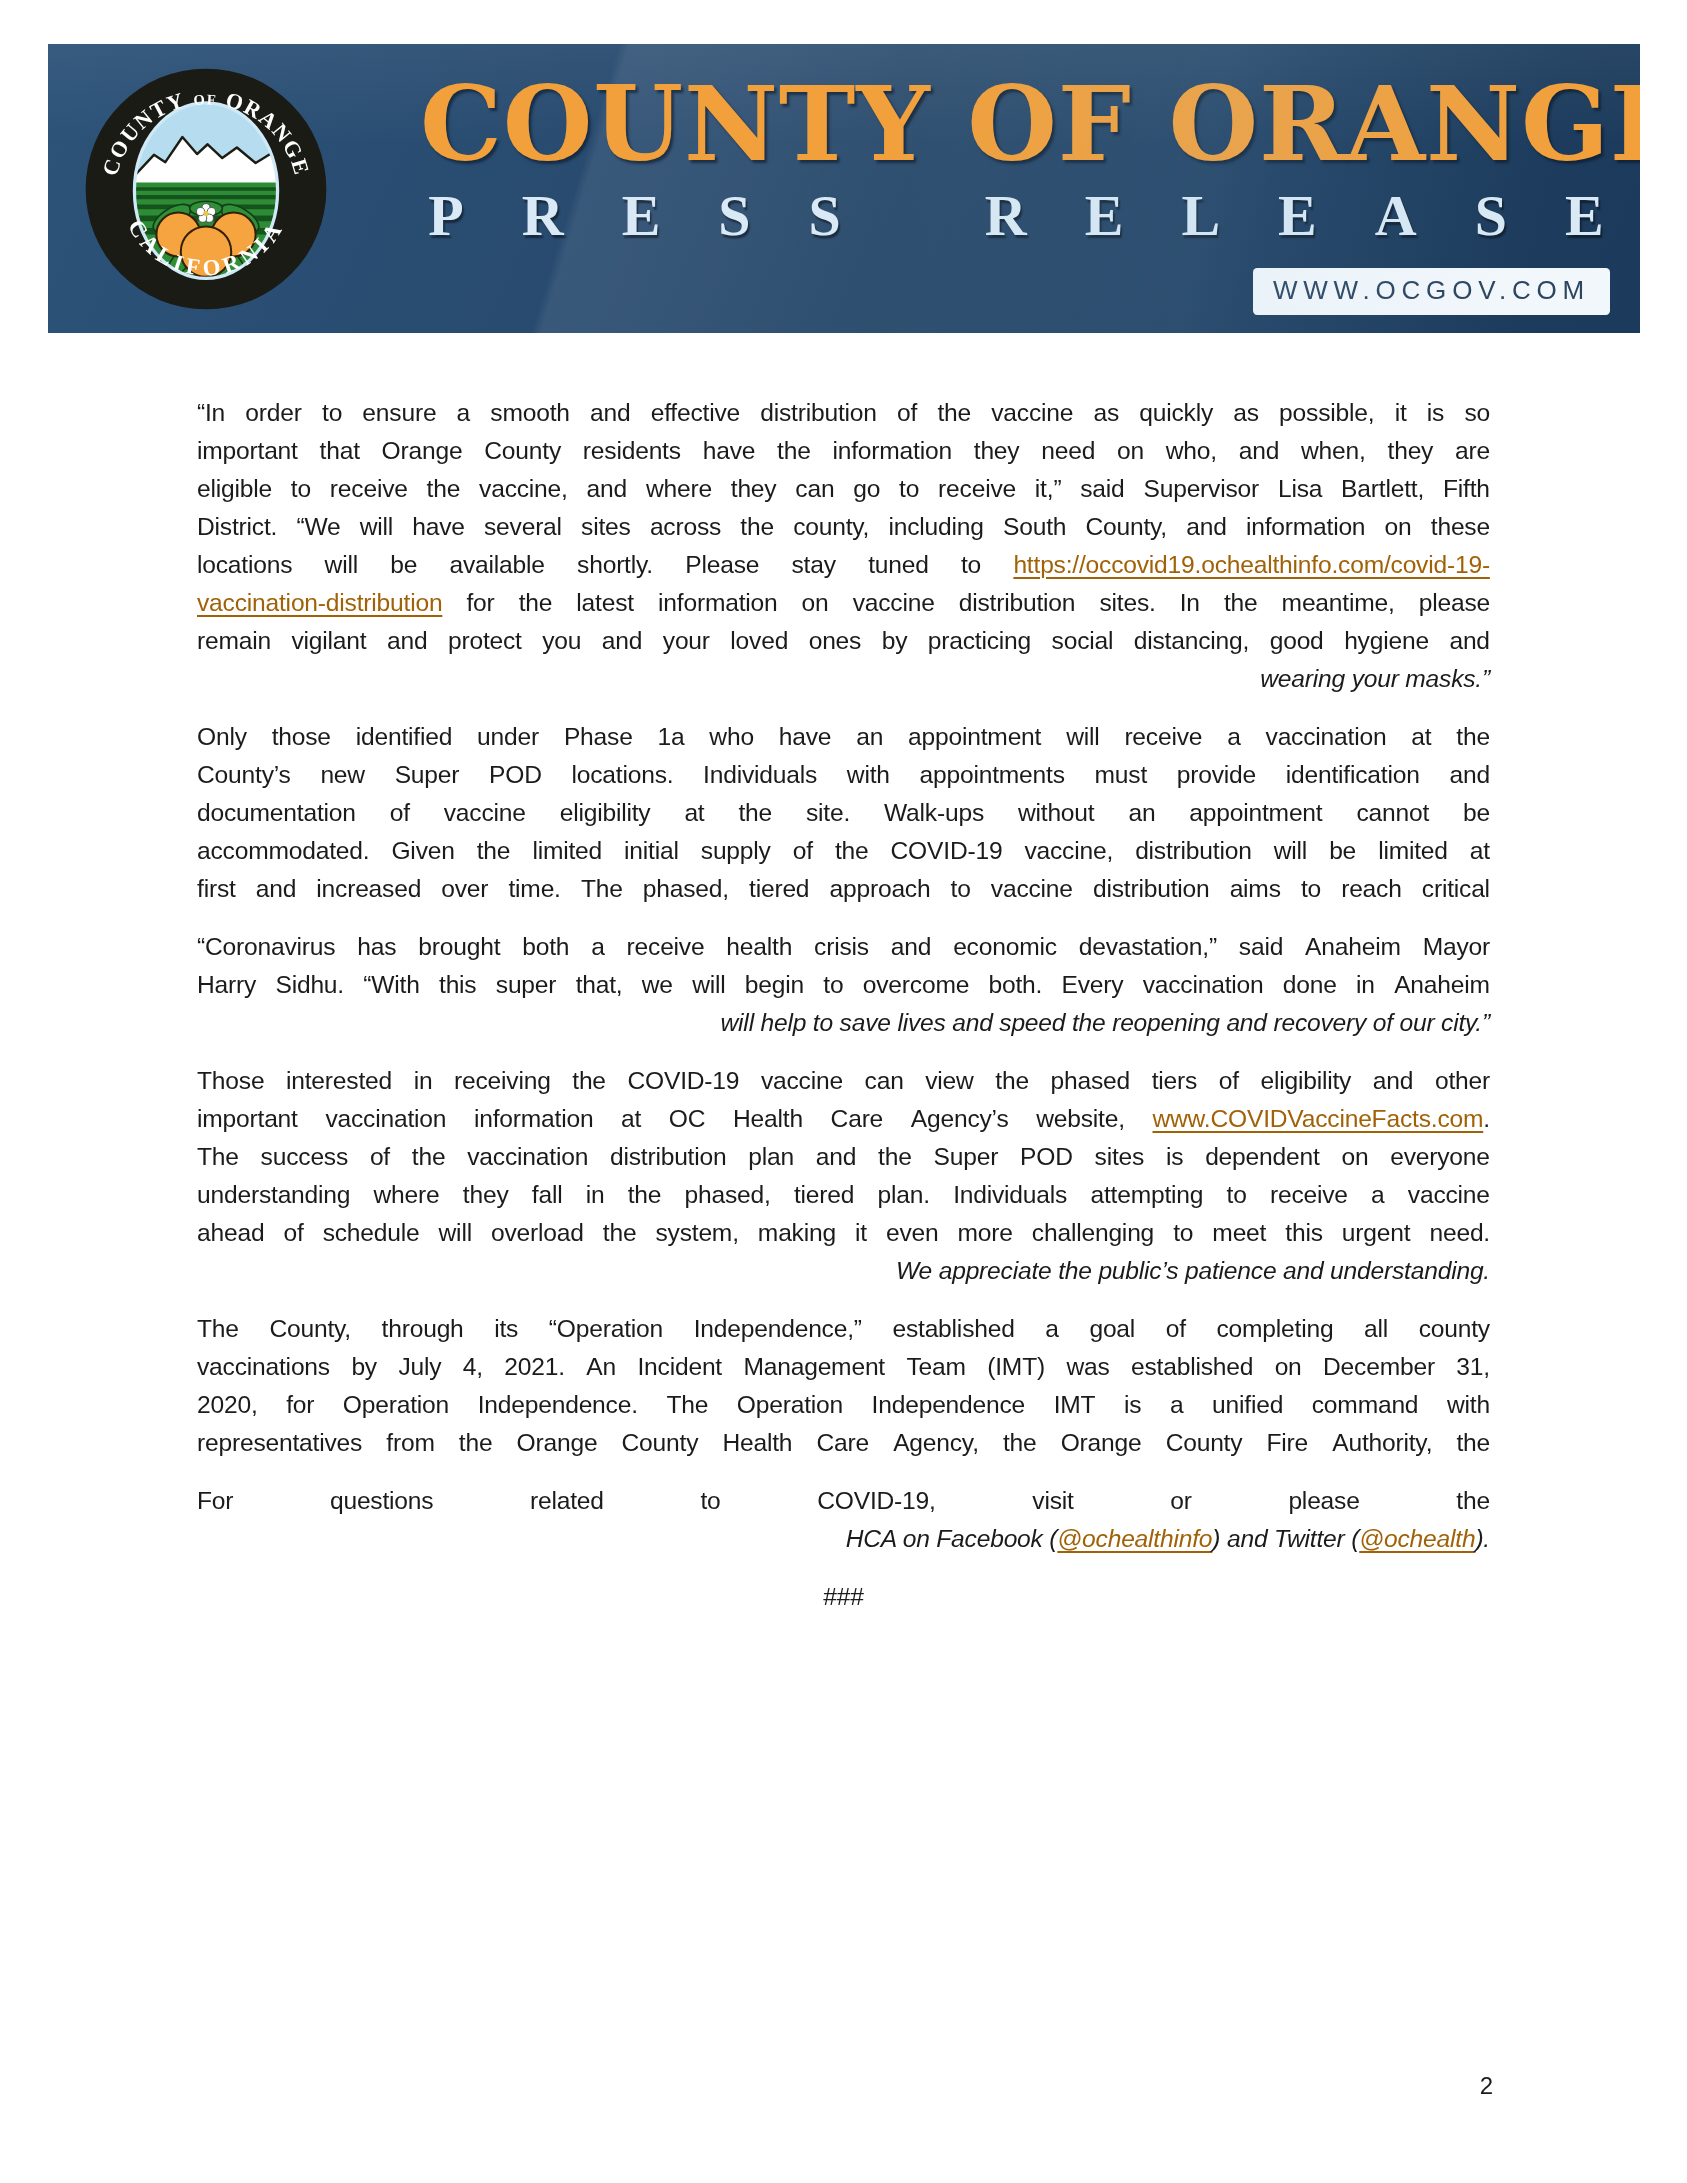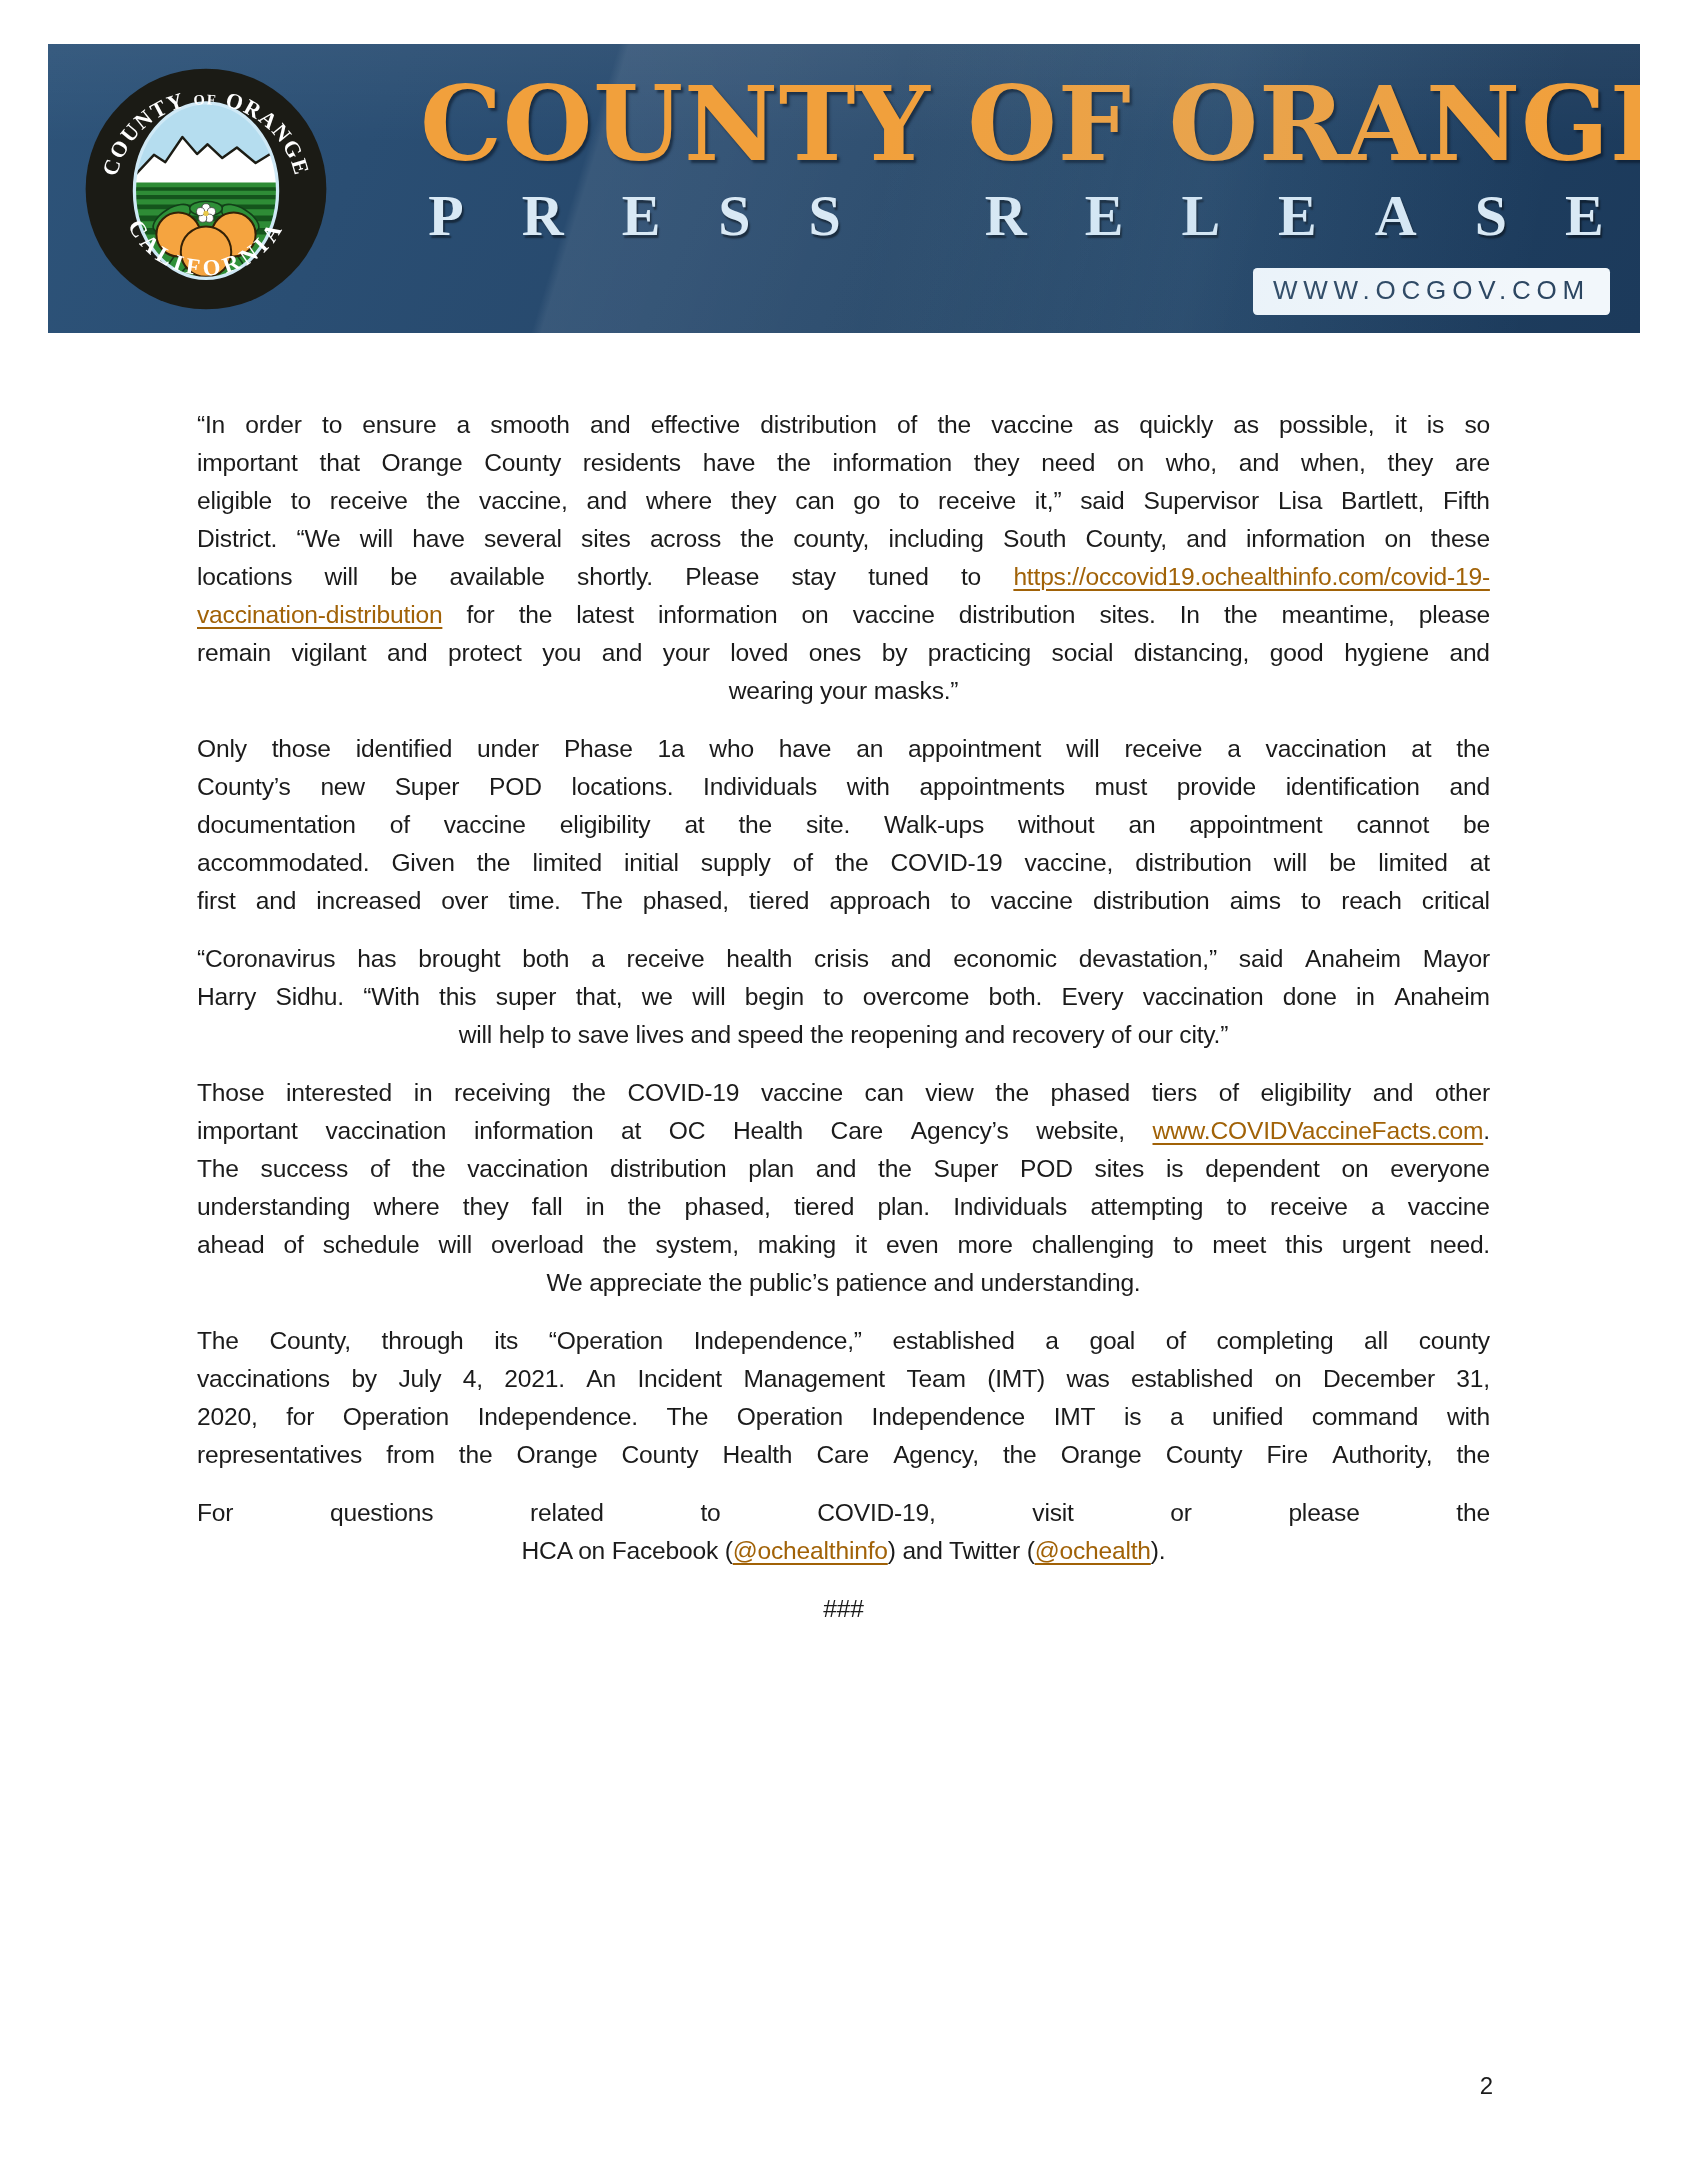--- a/index.html
+++ b/index.html
@@ -84,28 +84,28 @@
 
   
   .body-text {
     position: absolute;
     left: 197px; top: 394px;
     width: 1293px;
     font-size: 24.6px;
     letter-spacing: -0.2px;
     color: #1b1b1b;
   }
-  .paragraph { margin: 12px 0 20px 0; }
+  .paragraph { margin: 0 0 20px 0; }
   .line { height: 38px; line-height: 38px; }
   .jline {
     display: flex;
     justify-content: space-between;
     white-space: nowrap;
   }
-  .lastline { text-align: center; white-space: normal; }
+  .lastline { text-align: right; white-space: normal; font-style: italic; }
   .tok { white-space: nowrap; }
   .link {
     color: #a16207;
     text-decoration: underline;
     text-decoration-thickness: 1.7px;
     text-underline-offset: 4.2px;
     cursor: pointer;
   }
   .end-marker {
     height: 38px; line-height: 38px;

